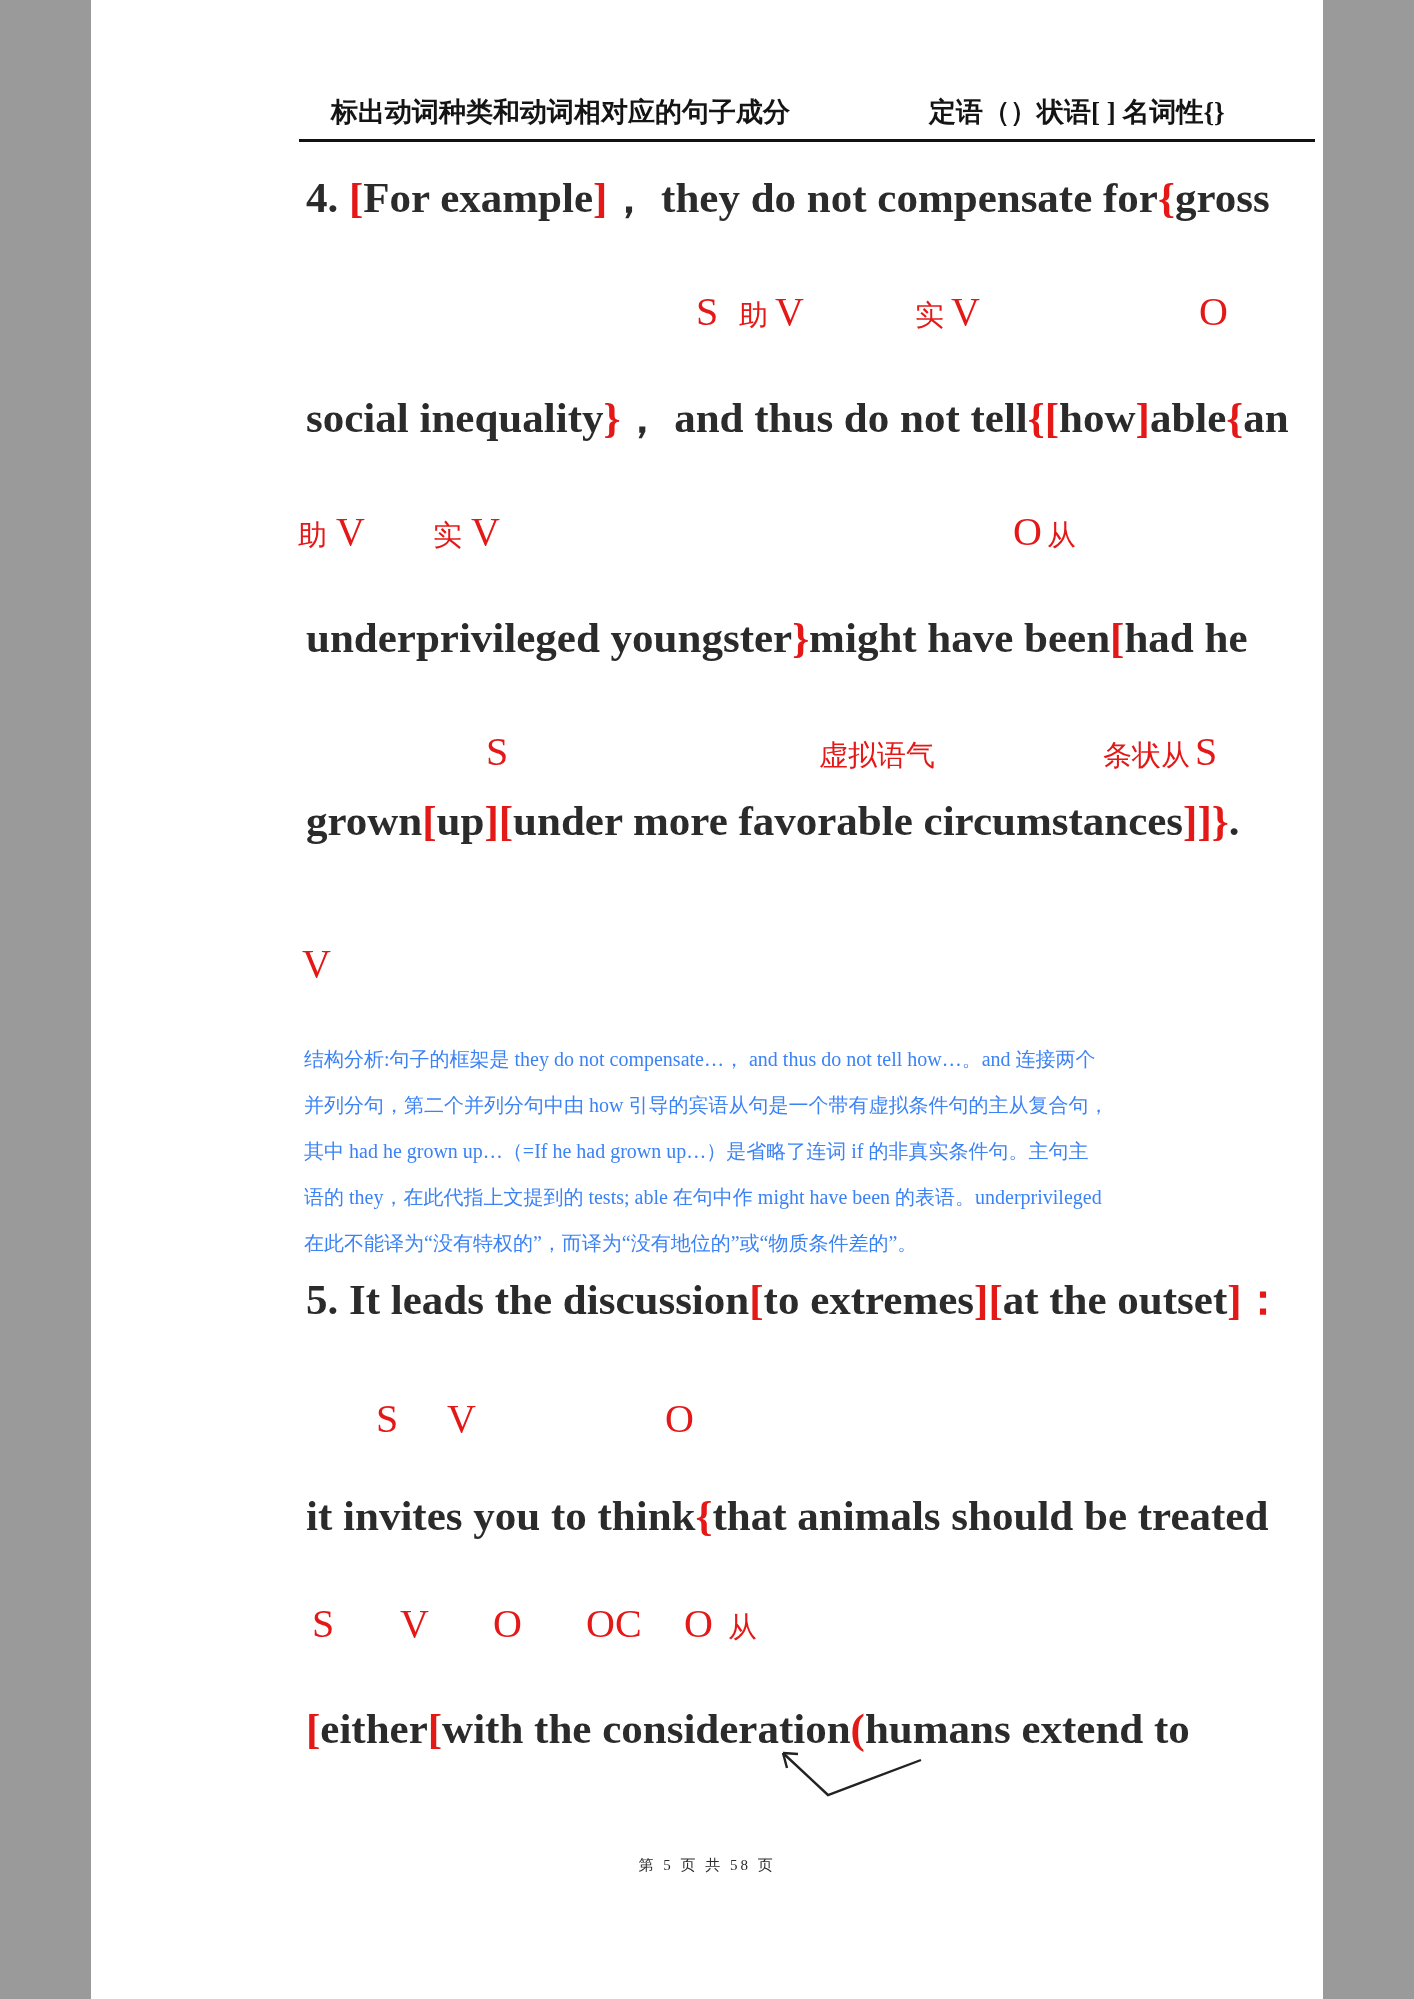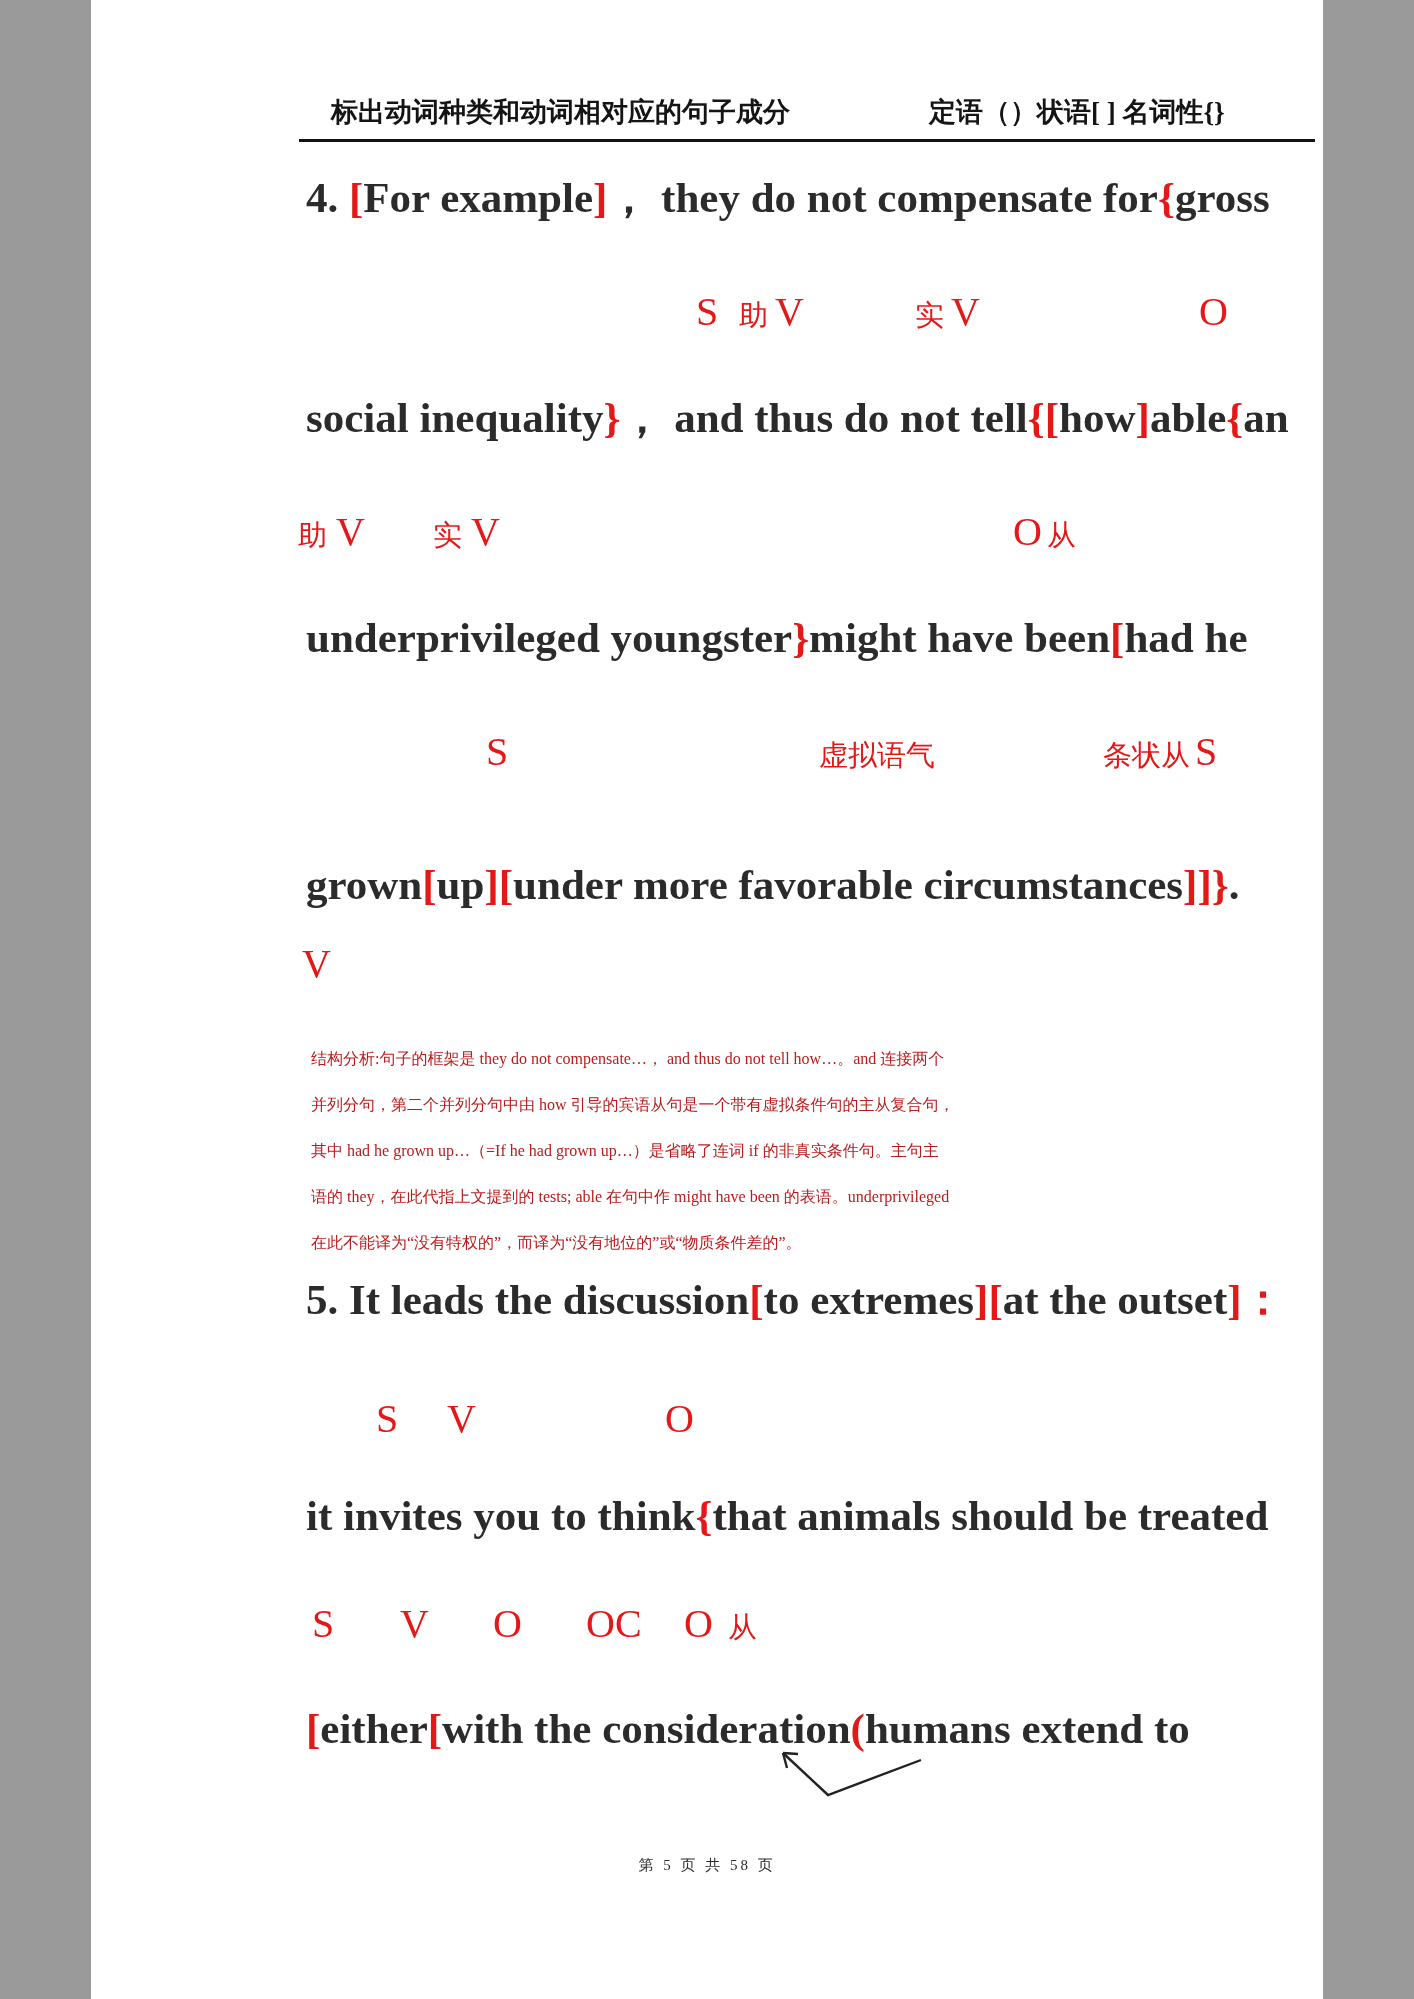--- a/index.html
+++ b/index.html
@@ -21,22 +21,22 @@
     color:#2b2b2b;white-space:nowrap;letter-spacing:0px;
   }
   .bigline .r{color:#e51818;}
   .annrow{position:absolute;left:0;width:100%;height:52px;}
   .ann{
     position:absolute;top:0;font-size:40px;line-height:44px;color:#e51818;
     font-family:"Liberation Serif","DejaVu Serif",serif;white-space:nowrap;
   }
   .ann.zh{top:9px;font-size:29px;line-height:32px;}
   .para{
-    position:absolute;left:220px;top:1036px;width:1040px;font-size:16px;line-height:46px;
-    color:#b91c1c;
+    position:absolute;left:213px;top:1036px;width:1040px;font-size:20px;line-height:46px;
+    color:#3b82f6;
   }
   .para .pline{white-space:nowrap;}
   .footer{
     position:absolute;left:0;top:1856px;width:100%;text-align:center;font-size:15px;
     color:#2b2b2b;letter-spacing:3px;
   }
   .arrow-svg{position:absolute;left:670px;top:1742px;}
 </style>
 </head>
 <body>
@@ -71,21 +71,21 @@
 
   <div class="bigline" style="top:614px"><span>underprivileged youngster</span><span class="r">}</span><span>might have been</span><span class="r">[</span><span>had he</span></div>
 
   <div class="annrow" style="top:730px">
     <span class="ann" style="left:395px">S</span>
     <span class="ann zh" style="left:728px">虚拟语气</span>
     <span class="ann zh" style="left:1012px">条状从</span>
     <span class="ann" style="left:1104px">S</span>
   </div>
 
-  <div class="bigline" style="top:861px"><span>grown</span><span class="r">[</span><span>up</span><span class="r">]</span><span class="r">[</span><span>under more favorable circumstances</span><span class="r">]]}</span><span>.</span></div>
+  <div class="bigline" style="top:797px"><span>grown</span><span class="r">[</span><span>up</span><span class="r">]</span><span class="r">[</span><span>under more favorable circumstances</span><span class="r">]]}</span><span>.</span></div>
 
   <div class="annrow" style="top:942px">
     <span class="ann" style="left:211px">V</span>
   </div>
 
   <div class="para">
     <div class="pline">结构分析:句子的框架是 they do not compensate…， and thus do not tell how…。and 连接两个</div>
     <div class="pline">并列分句，第二个并列分句中由 how 引导的宾语从句是一个带有虚拟条件句的主从复合句，</div>
     <div class="pline">其中 had he grown up…（=If he had grown up…）是省略了连词 if 的非真实条件句。主句主</div>
     <div class="pline">语的 they，在此代指上文提到的 tests; able 在句中作 might have been 的表语。underprivileged</div>

